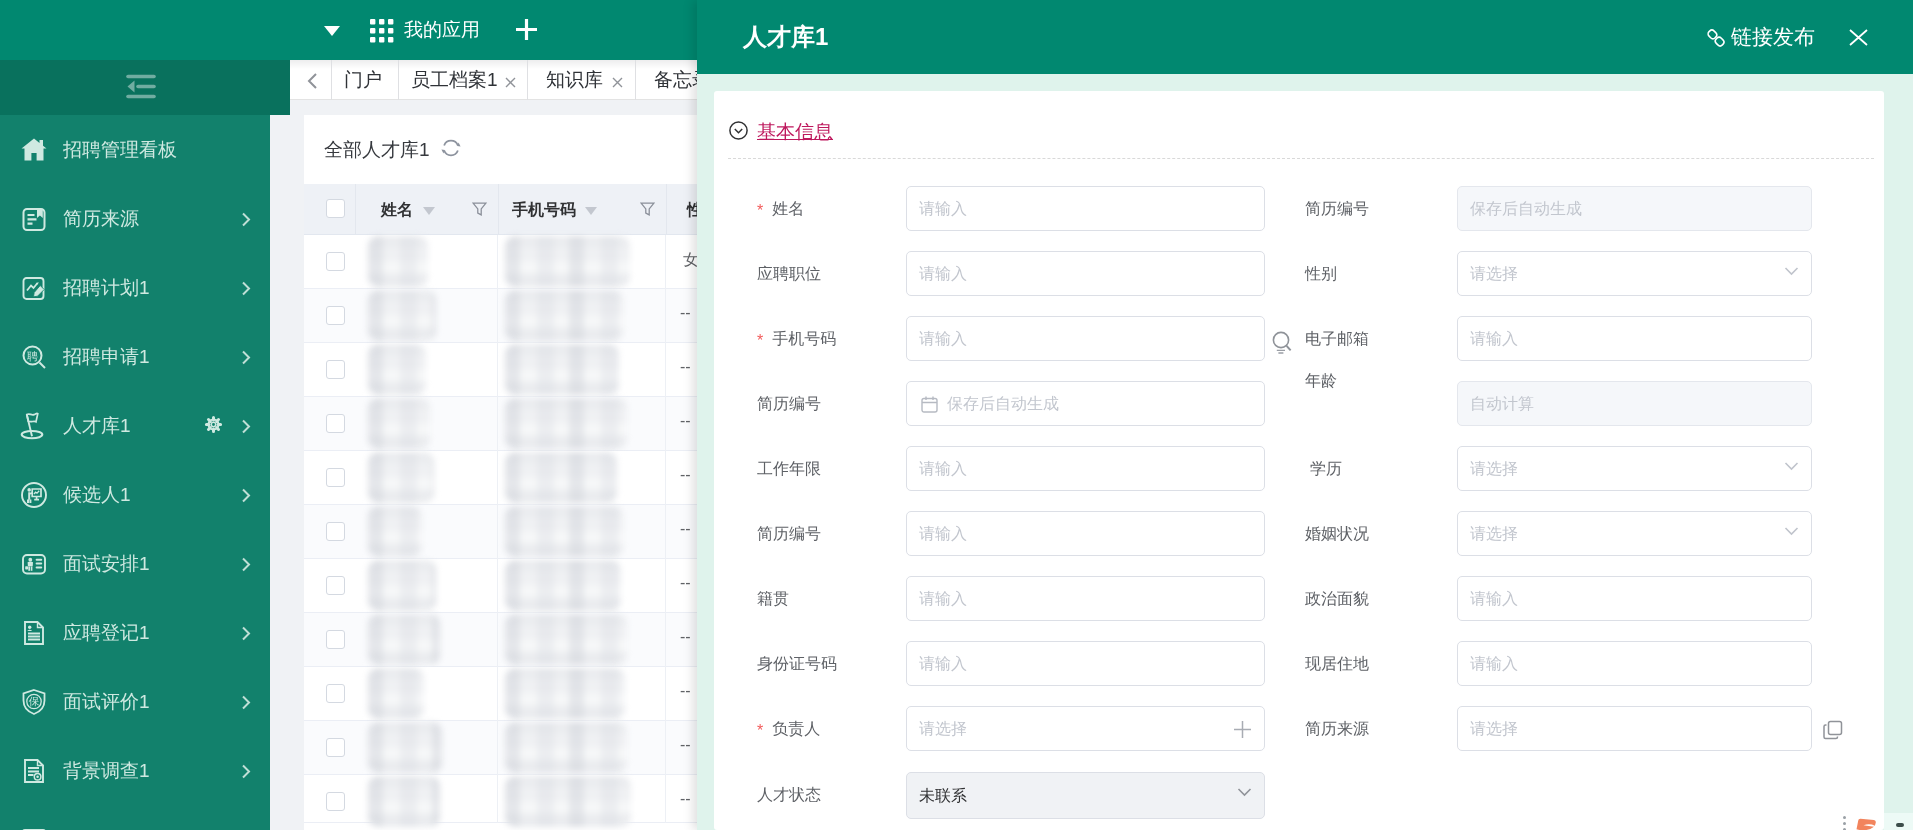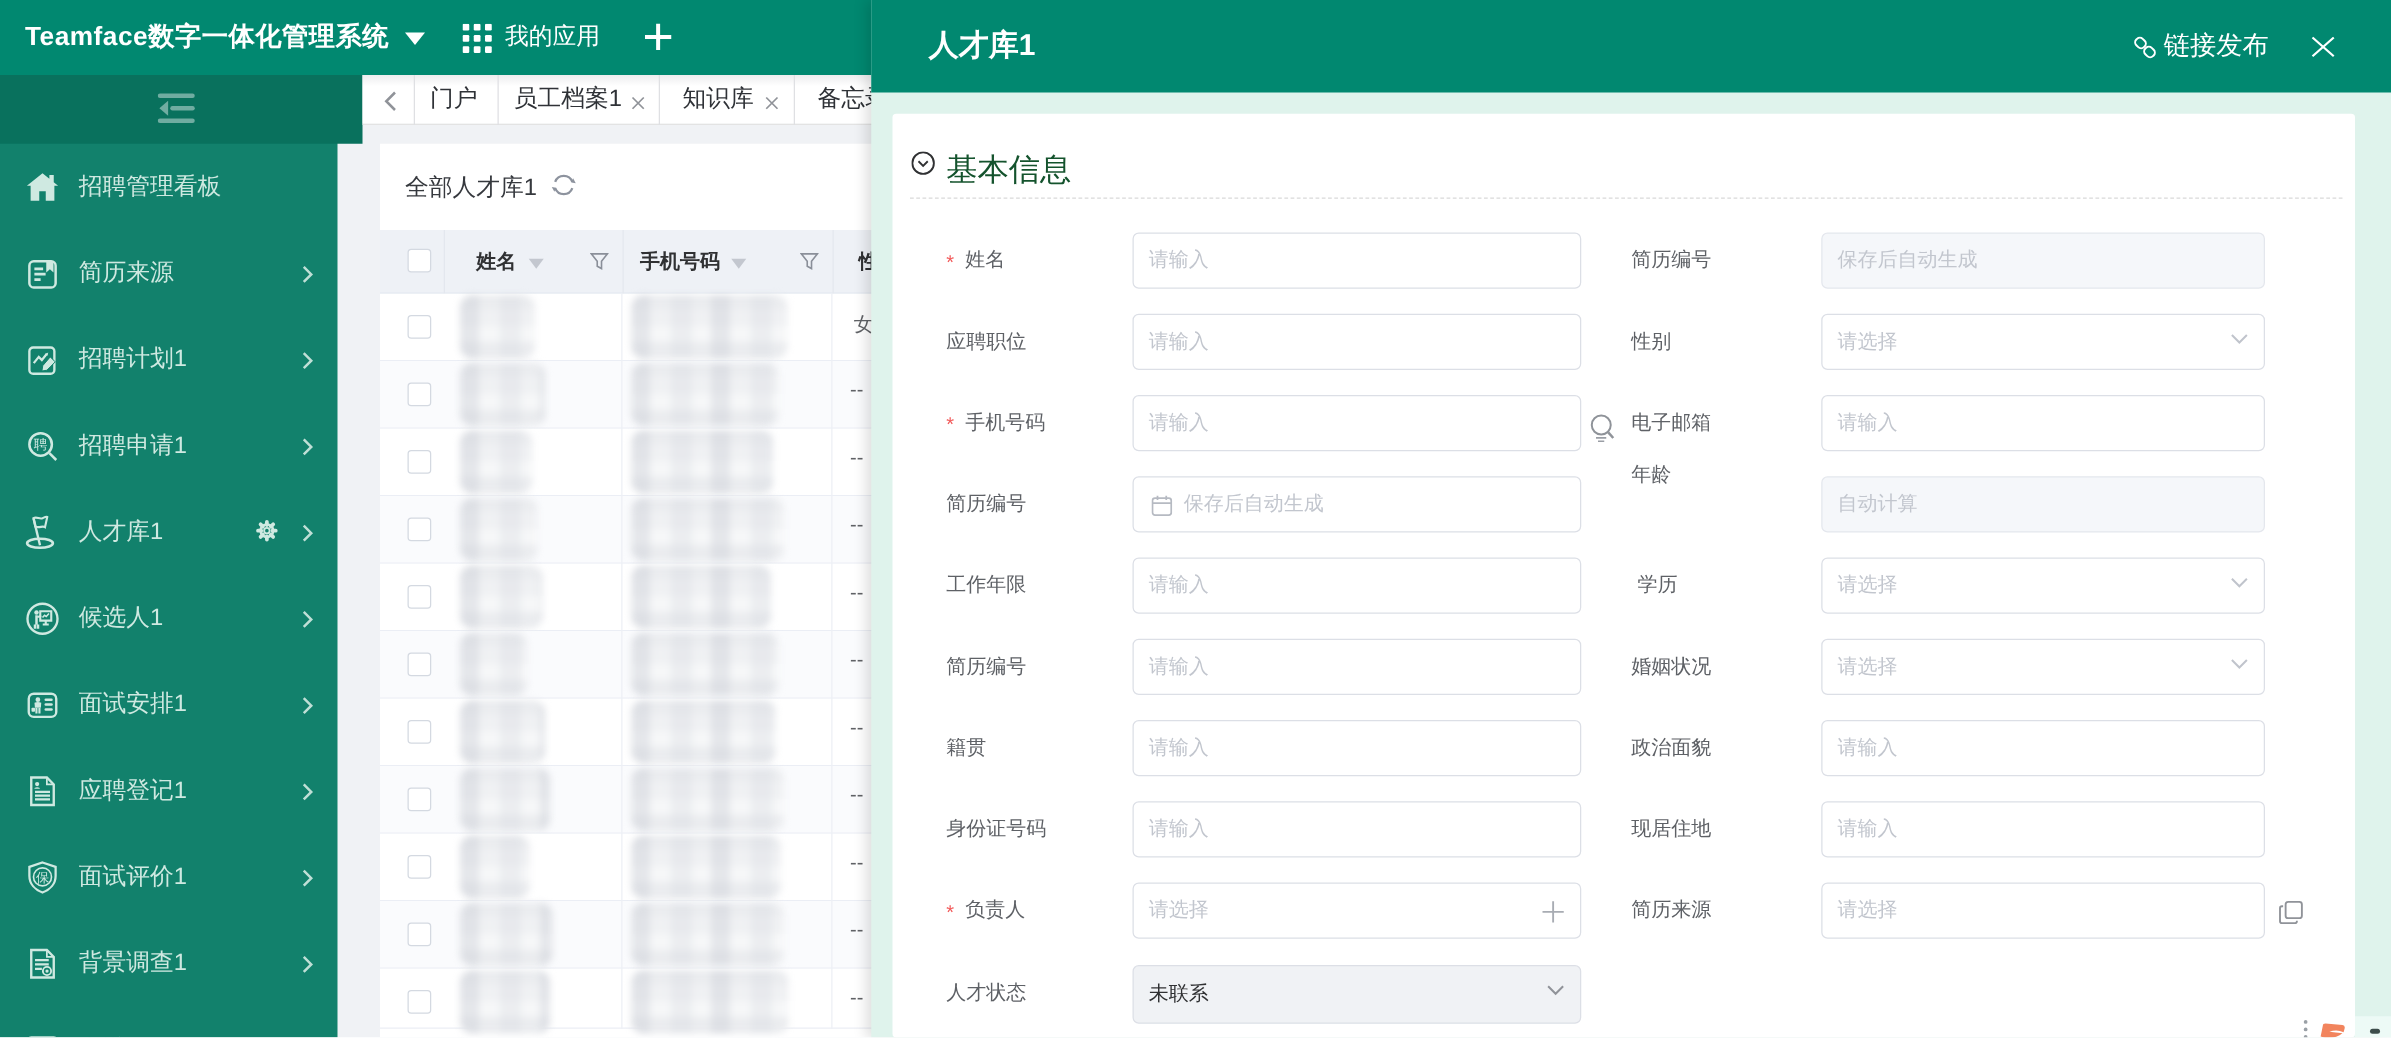--- a/index.html
+++ b/index.html
@@ -42,38 +42,37 @@
               repeating-linear-gradient(0deg, rgba(208,211,218,0.3) 0 13px, rgba(255,255,255,0) 13px 26px, rgba(221,223,229,0.26) 26px 40px),
               #f6f7f8; }
 .gval { position:absolute; font-size:16px; color:#606266; }
 
 
 #drawer { position:absolute; left:697px; top:0; width:1216px; height:830px; background:#DFF3EC; box-shadow:-4px 0 10px rgba(0,0,0,0.13); }
 #dhead { position:absolute; left:0; top:0; width:1216px; height:74px; background:#018870; }
 #dhead .dtitle { position:absolute; left:46px; top:0; height:74px; line-height:74px; color:#fff; font-size:24px; font-weight:600; }
 #dhead .dlink { position:absolute; left:1034px; top:0; height:74px; line-height:74px; color:#fff; font-size:21px; }
 #card { position:absolute; left:17px; top:91px; width:1170px; height:739px; background:#fff; border-radius:3px; }
-#bi { position:absolute; left:60px; top:119px; font-size:25px; color:#14532d; }
+#bi { position:absolute; left:60px; top:119px; font-size:19px; color:#be185d;text-decoration:underline; }
 #dash { position:absolute; left:31px; top:158px; width:1146px; border-top:1px dashed #d9d9d9; }
 
 
 .lab { position:absolute; height:45px; line-height:45px; font-size:16px; color:#5E6166; }
 .req::before { content:"*"; color:#F25A5A; margin-right:9px; font-size:16px; position:relative; top:2px; }
 .inp { position:absolute; width:359px; height:45px; border:1px solid #DCDFE6; border-radius:5px; background:#fff; font-size:16px; color:#C2C6CE; }
 .inp .ph { display:block; line-height:43px; padding-left:12px; }
 .inp.rw { width:355px; }
 .inp.dis { background:#F5F7FA; border-color:#E4E7ED; }
 .selc { position:absolute; right:12px; top:15px; }
 </style>
 </head>
 <body>
 <div id="page">
 
   <div id="topbar">
-    <div class="title">Teamface数字一体化管理系统</div>
     <div class="caret"></div>
     <svg class="abs" style="left:370px;top:19px" width="24" height="24" viewBox="0 0 24 24">
       <g fill="#fff">
         <rect x="0" y="0" width="5.4" height="5.4" rx="1"></rect>
           <rect x="9" y="0" width="5.4" height="5.4" rx="1"></rect>
           <rect x="18" y="0" width="5.4" height="5.4" rx="1"></rect>
         <rect x="0" y="9" width="5.4" height="5.4" rx="1"></rect>
           <rect x="9" y="9" width="5.4" height="5.4" rx="1"></rect>
           <rect x="18" y="9" width="5.4" height="5.4" rx="1"></rect>
         <rect x="0" y="18" width="5.4" height="5.4" rx="1"></rect>

